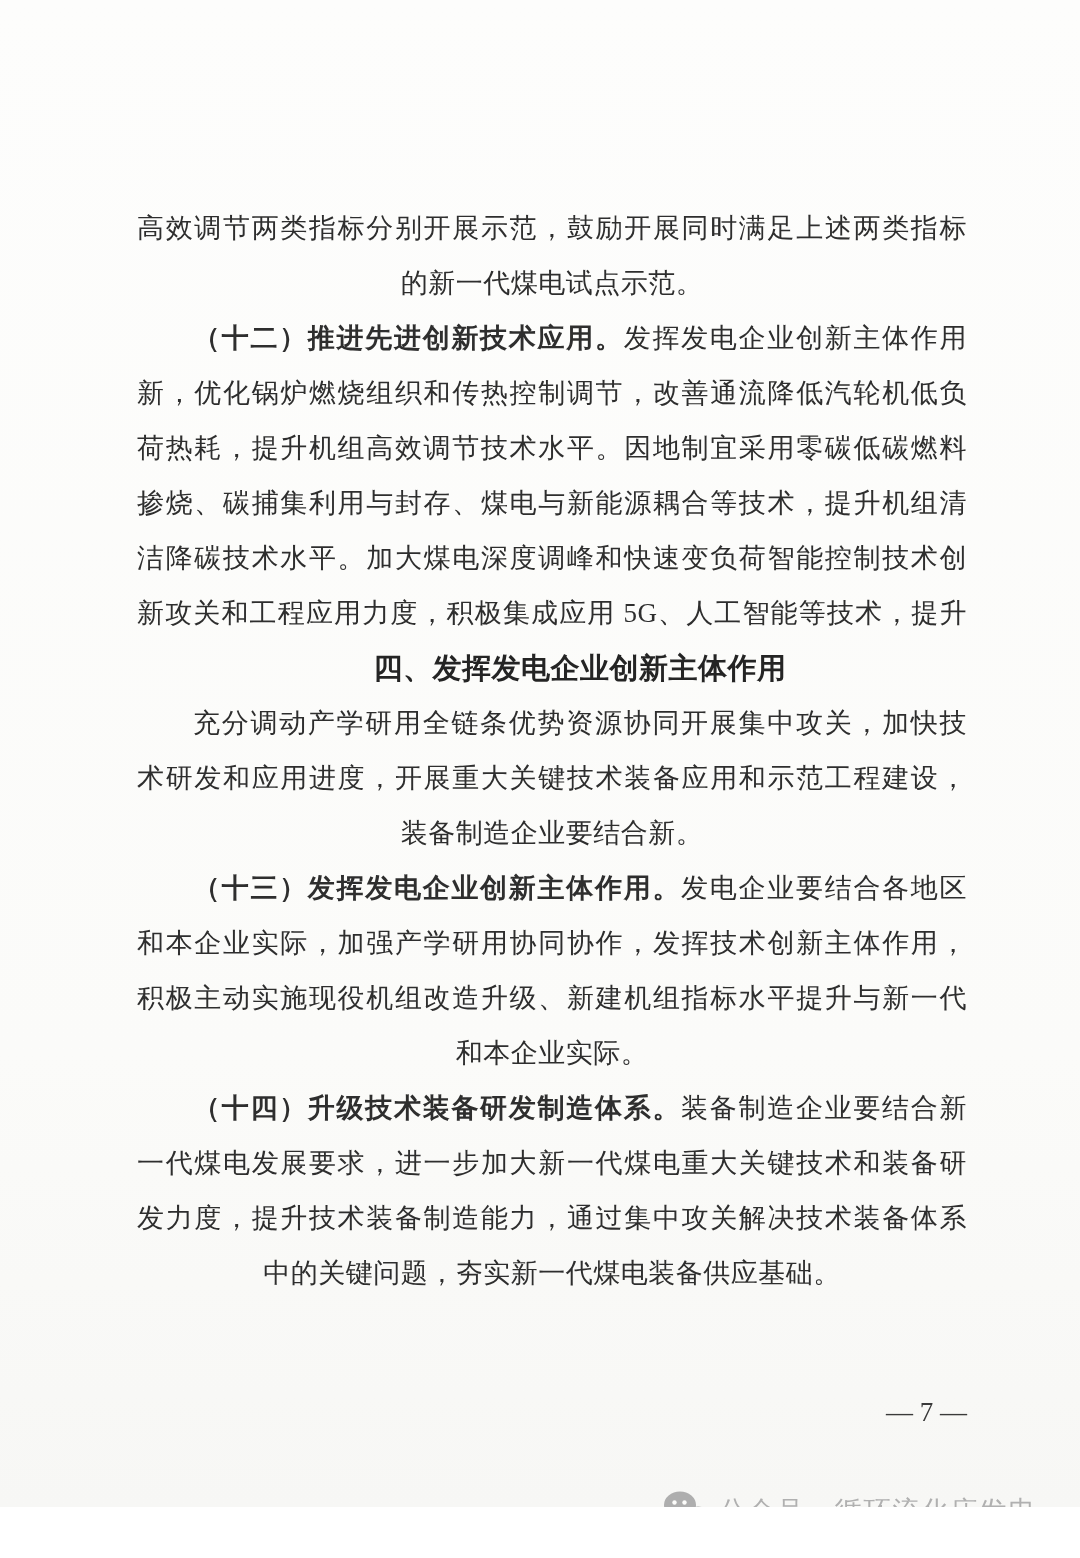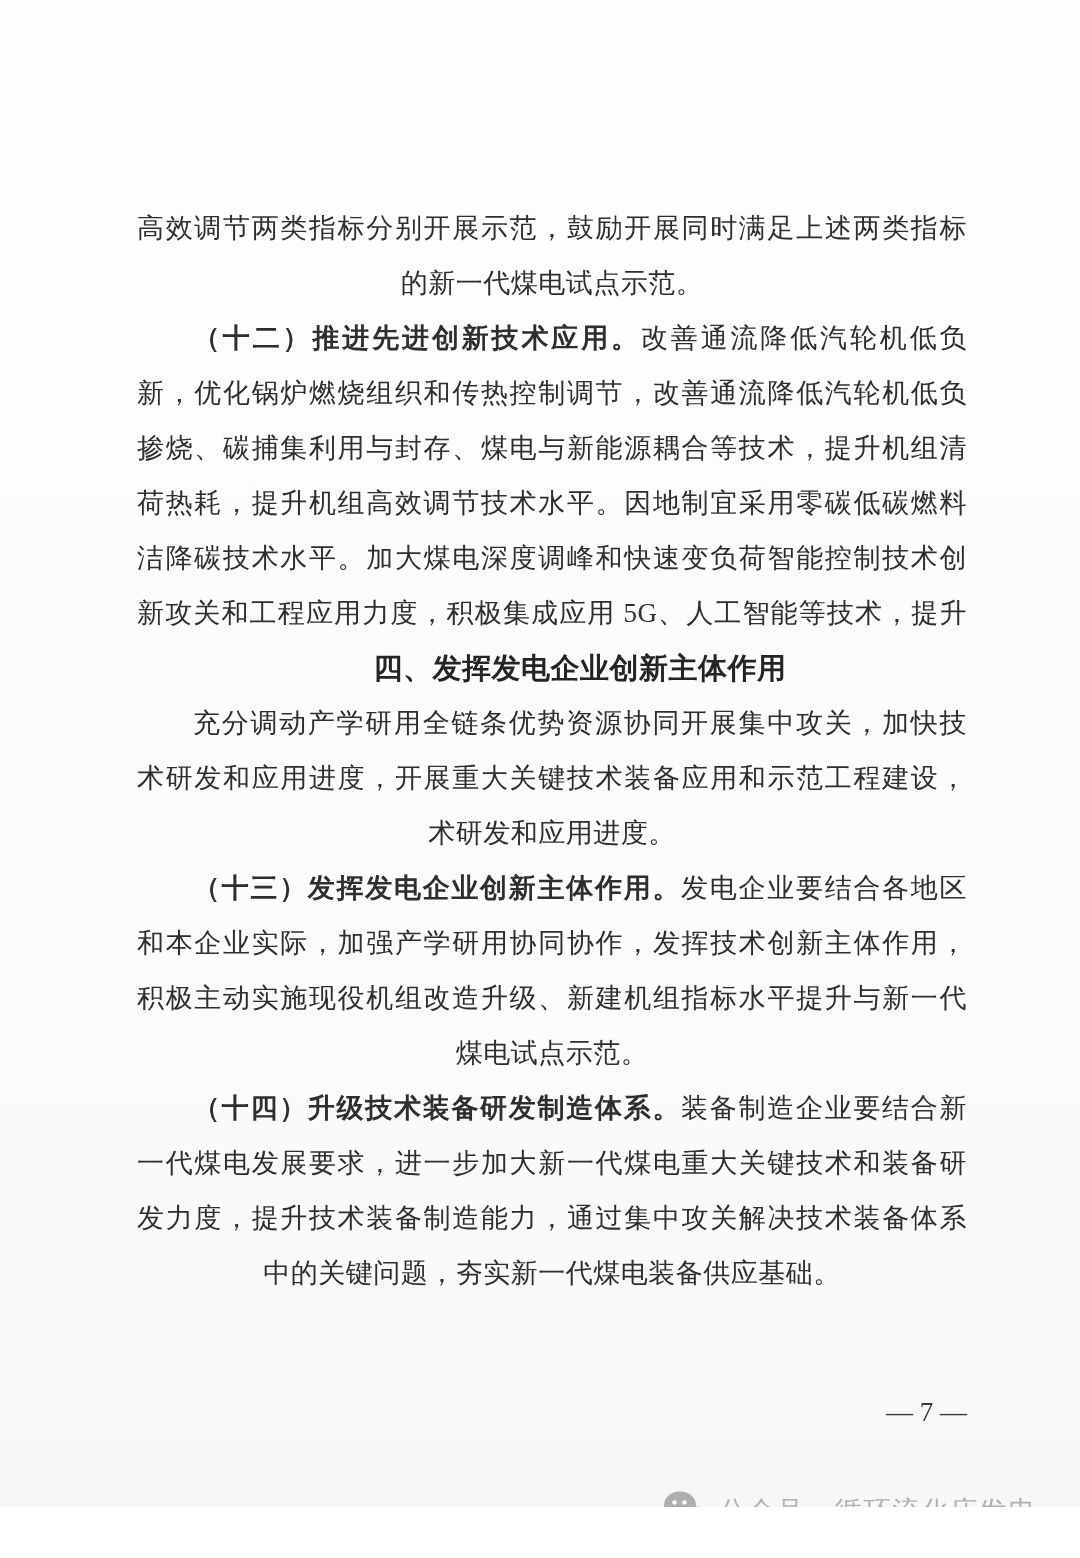--- a/index.html
+++ b/index.html
@@ -74,34 +74,34 @@
   }
 </style>
 </head>
 <body>
 
 <div class="page">
 
   <div class="doc-body" id="doc-body">
       <div class="line body justify"><span>高效调节两类指标分别开展示范，鼓励开展同时满足上述两类指标</span></div>
       <div class="line body"><span>的新一代煤电试点示范。</span></div>
-      <div class="line body justify" style="padding-left: 56px;"><span class="lead-bold">（十二）推进先进创新技术应用。</span><span>改善通流降低汽轮机低负</span></div>
+      <div class="line body justify" style="padding-left: 56px;"><span class="lead-bold">（十二）推进先进创新技术应用。</span><span>发挥发电企业创新主体作用</span></div>
       <div class="line body justify"><span>新，优化锅炉燃烧组织和传热控制调节，改善通流降低汽轮机低负</span></div>
+      <div class="line body justify"><span>荷热耗，提升机组高效调节技术水平。因地制宜采用零碳低碳燃料</span></div>
       <div class="line body justify"><span>掺烧、碳捕集利用与封存、煤电与新能源耦合等技术，提升机组清</span></div>
-      <div class="line body justify"><span>荷热耗，提升机组高效调节技术水平。因地制宜采用零碳低碳燃料</span></div>
       <div class="line body justify"><span>洁降碳技术水平。加大煤电深度调峰和快速变负荷智能控制技术创</span></div>
       <div class="line body justify"><span>新攻关和工程应用力度，积极集成应用 5G、人工智能等技术，提升</span></div>
       <div class="line heading" style="padding-left: 56px;"><span class="lead-bold">四、发挥发电企业创新主体作用</span></div>
       <div class="line body justify" style="padding-left: 56px;"><span>充分调动产学研用全链条优势资源协同开展集中攻关，加快技</span></div>
       <div class="line body justify"><span>术研发和应用进度，开展重大关键技术装备应用和示范工程建设，</span></div>
-      <div class="line body"><span>术研发和应用进度。</span></div>
+      <div class="line body"><span>装备制造企业要结合新。</span></div>
       <div class="line body justify" style="padding-left: 56px;"><span class="lead-bold">（十三）发挥发电企业创新主体作用。</span><span>发电企业要结合各地区</span></div>
       <div class="line body justify"><span>和本企业实际，加强产学研用协同协作，发挥技术创新主体作用，</span></div>
       <div class="line body justify"><span>积极主动实施现役机组改造升级、新建机组指标水平提升与新一代</span></div>
-      <div class="line body"><span>煤电试点示范。</span></div>
+      <div class="line body"><span>和本企业实际。</span></div>
       <div class="line body justify" style="padding-left: 56px;"><span class="lead-bold">（十四）升级技术装备研发制造体系。</span><span>装备制造企业要结合新</span></div>
       <div class="line body justify"><span>一代煤电发展要求，进一步加大新一代煤电重大关键技术和装备研</span></div>
       <div class="line body justify"><span>发力度，提升技术装备制造能力，通过集中攻关解决技术装备体系</span></div>
       <div class="line body"><span>中的关键问题，夯实新一代煤电装备供应基础。</span></div>
     </div>
 
   <div class="page-number">— 7 —</div>
 
   <div class="footer-mark">
     <span class="wx-icon">

